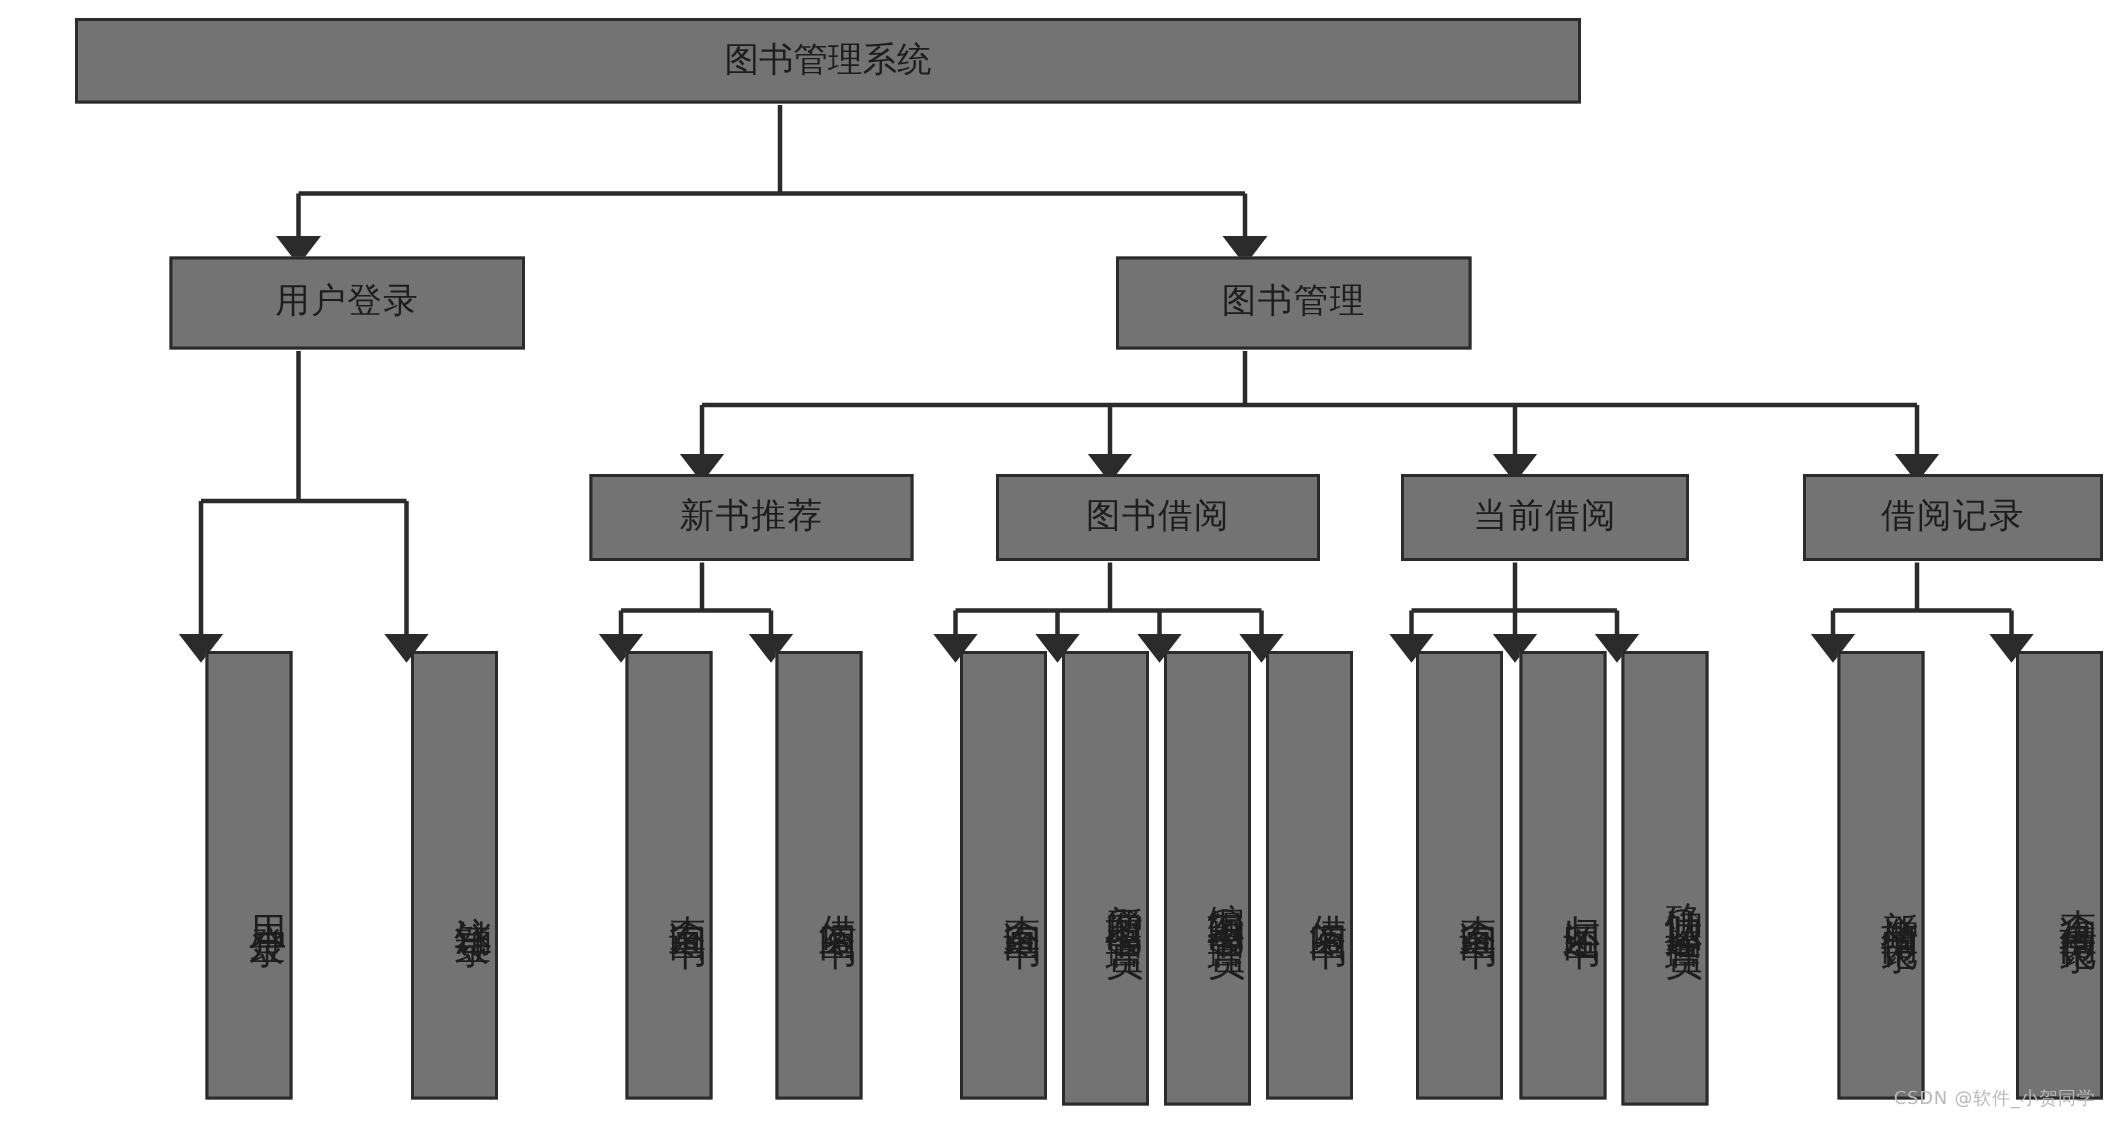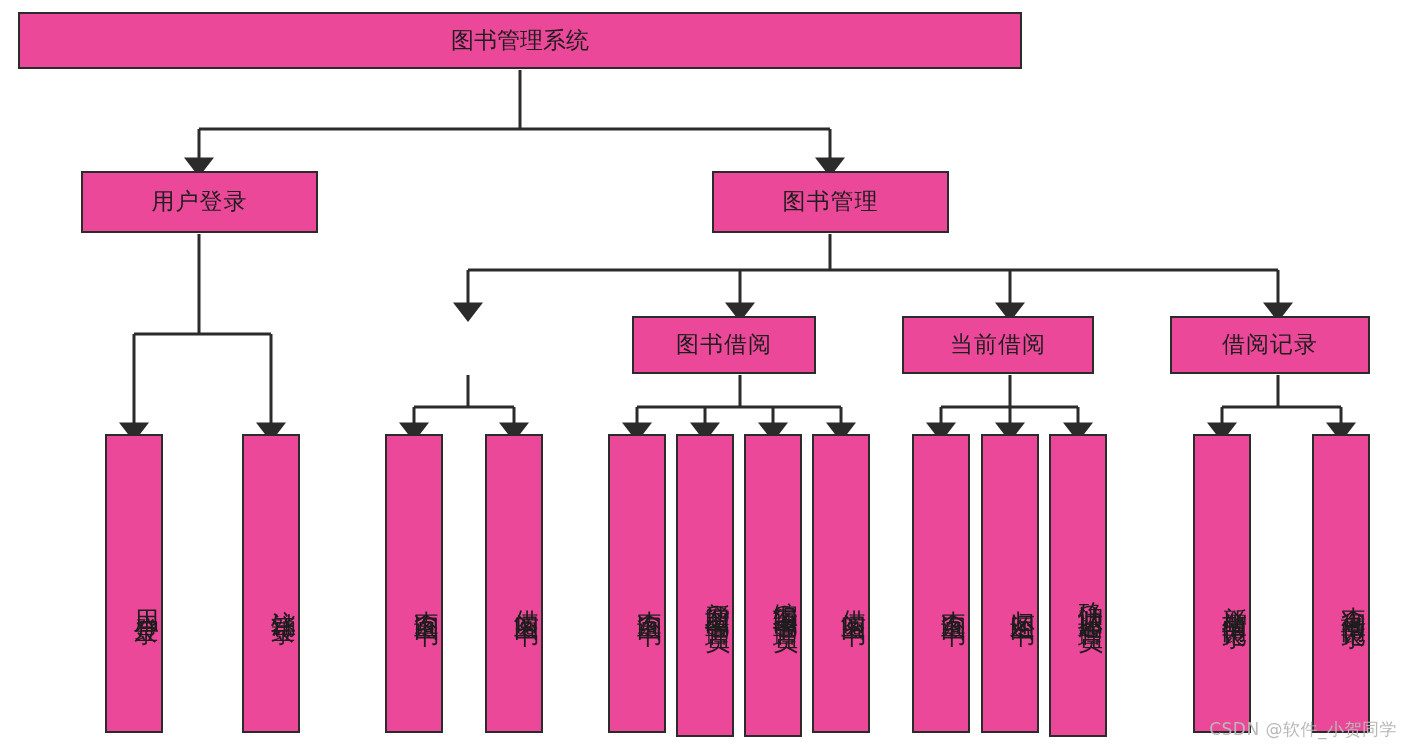--- a/index.html
+++ b/index.html
@@ -18,27 +18,28 @@
   svg#wires{
     position:absolute;
     left:0; top:0;
     width:1405px;
     height:747px;
     pointer-events:none;
   }
   .node{
     position:absolute;
     box-sizing:border-box;
-    background:#ec4899;
+    background:#737373;
     border:2.5px solid #2b2b2b;
     display:flex;
     align-items:center;
     justify-content:center;
     text-align:center;
     line-height:1.18;
+    margin-left:32px;
   }
   .node.h{
     font-size:23px;
     letter-spacing:1px;
   }
   .node.root{
     font-size:23px;
   }
   .node.leaf{
     writing-mode:vertical-rl;
@@ -52,21 +53,21 @@
   .node.leaf .vtxt{
     writing-mode:vertical-rl;
     text-orientation:upright;
     display:block;
     white-space:nowrap;
   }
   .watermark{
     position:absolute;
     right:8px;
     bottom:6px;
-    font-size:17px;
+    font-size:12px;
     color:#b9b9b9;
     letter-spacing:.5px;
     white-space:nowrap;
     font-family:"DejaVu Sans","Liberation Sans",sans-serif;
   }
 </style>
 </head>
 <body>
 
 <div id="stage">
@@ -125,21 +126,24 @@
     <span>图书管理系统</span>
   </div>
 
   <div class="node h" style="left:81px;top:171px;width:237px;height:62px;">
     <span>用户登录</span>
   </div>
   <div class="node h" style="left:712px;top:171px;width:237px;height:62px;">
     <span>图书管理</span>
   </div>
 
-  <div class="node h" style="left:632px;top:316px;width:184px;height:58px;">
+  <div class="node h" style="left:361px;top:316px;width:216px;height:58px;">
+    <span>新书推荐</span>
+  </div>
+  <div class="node h" style="left:632px;top:316px;width:216px;height:58px;">
     <span>图书借阅</span>
   </div>
   <div class="node h" style="left:902px;top:316px;width:192px;height:58px;">
     <span>当前借阅</span>
   </div>
   <div class="node h" style="left:1170px;top:316px;width:200px;height:58px;">
     <span>借阅记录</span>
   </div>
 
   <div class="node leaf" style="left:105px;top:434px;width:58px;height:299px;">

